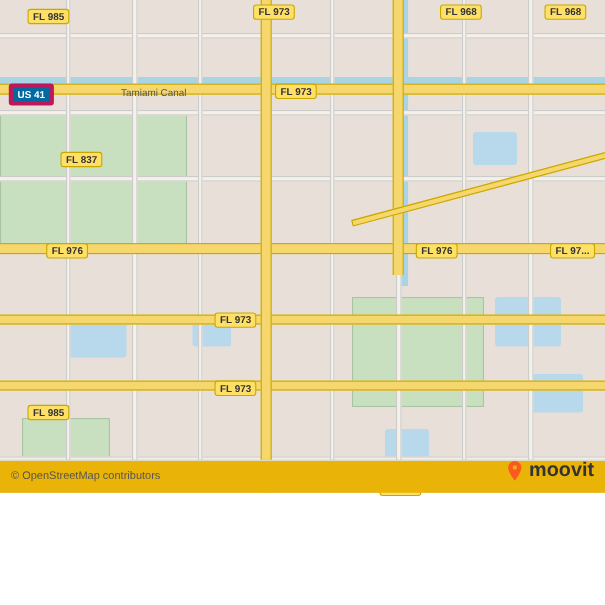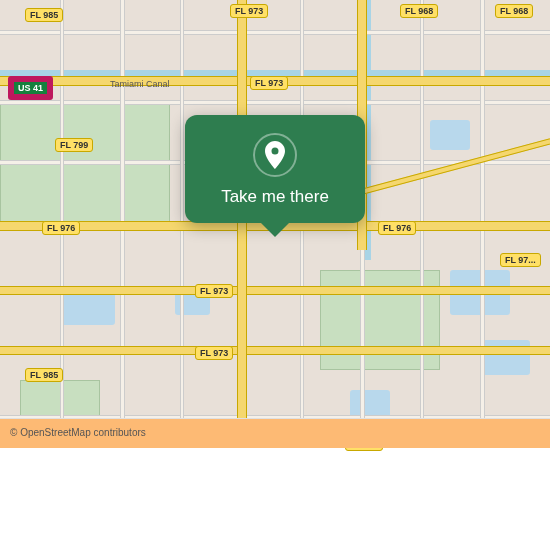--- a/index.html
+++ b/index.html
@@ -86,22 +86,22 @@
       font-size: 9px;
       font-weight: bold;
       padding: 1px 4px;
       color: #333;
       white-space: nowrap;
       z-index: 10;
     }
 
     .road-label-green {
       position: absolute;
-      background: #15803d;
-      border: 6px solid #be185d;
+      background: #0369a1;
+      border: 4px solid #be185d;
       border-radius: 3px;
       font-size: 9px;
       font-weight: bold;
       padding: 1px 4px;
       color: white;
       white-space: nowrap;
       z-index: 10;
     }
 
     
@@ -145,21 +145,21 @@
       background: none;
       border: none;
       cursor: pointer;
       white-space: nowrap;
     }
 
     
     #bottom-bar {
       position: absolute;
       bottom: 0; left: 0; right: 0;
-      background: #fdba74;
+      background: #eab308;
       padding: 8px 10px;
       z-index: 100;
       border-top: 1px solid #e0e0e0;
     }
 
     #attribution {
       font-size: 10px;
       color: #555;
       margin-bottom: 2px;
     }
@@ -240,38 +240,36 @@
   <div class="road-v-yellow" style="left:357px;width:10px;top:0;height:250px;"></div>
 
   <div style="position:absolute;left:320px;top:200px;width:350px;height:6px;background:#f5d76e;border:1px solid #c8a800;transform:rotate(-15deg);transform-origin:left center;z-index:5;"></div>
 
   <div class="road-label" style="top:8px;left:25px;">FL 985</div>
   <div class="road-label" style="top:4px;left:230px;">FL 973</div>
   <div class="road-label" style="top:4px;left:400px;">FL 968</div>
   <div class="road-label" style="top:4px;left:495px;">FL 968</div>
   <div class="road-label-green" style="top:76px;left:8px;">US 41</div>
   <div class="road-label" style="top:76px;left:250px;">FL 973</div>
-  <div class="road-label" style="top:138px;left:55px;">FL 799</div>
+  <div class="road-label" style="top:138px;left:55px;">FL 837</div>
   <div class="road-label" style="top:221px;left:42px;">FL 976</div>
   <div class="road-label" style="top:221px;left:378px;">FL 976</div>
-  <div class="road-label" style="top:221px;left:500px;margin-top:32px;">FL 97...</div>
+  <div class="road-label" style="top:221px;left:500px;">FL 97...</div>
   <div class="road-label" style="top:284px;left:195px;">FL 973</div>
   <div class="road-label" style="top:346px;left:195px;">FL 973</div>
   <div class="road-label" style="top:368px;left:25px;">FL 985</div>
   <div class="road-label" style="top:437px;left:345px;">FL 986</div>
   <div style="position:absolute;top:79px;left:110px;font-size:9px;color:#555;z-index:10;">Tamiami Canal</div>
 
-  <div id="popup-card">
-
-    <svg id="pin-icon" viewBox="0 0 44 44" fill="none" xmlns="http://www.w3.org/2000/svg">
-      <circle cx="22" cy="22" r="21" fill="none" stroke="rgba(255,255,255,0.4)" stroke-width="2"></circle>
-      <path d="M22 8C16.477 8 12 12.477 12 18c0 7.5 10 18 10 18s10-10.5 10-18c0-5.523-4.477-10-10-10zm0 13.5a3.5 3.5 0 110-7 3.5 3.5 0 010 7z" fill="white"></path>
-    </svg>
-    <button id="take-me-there-btn">Take me there</button>
-  </div>
 
   <div id="bottom-bar">
     <div id="attribution">
       <span class="copy">© OpenStreetMap contributors</span>
     </div>
 
+    <div id="moovit-logo">
+      <svg id="moovit-pin" viewBox="0 0 20 20" xmlns="http://www.w3.org/2000/svg">
+        <path d="M10 1C6.686 1 4 3.686 4 7c0 4.5 6 12 6 12s6-7.5 6-12c0-3.314-2.686-6-6-6zm0 8a2 2 0 110-4 2 2 0 010 4z" fill="#ff5722"></path>
+      </svg>
+      <span>moovit</span>
+    </div>
   </div>
 </div>
 
 </body></html>

